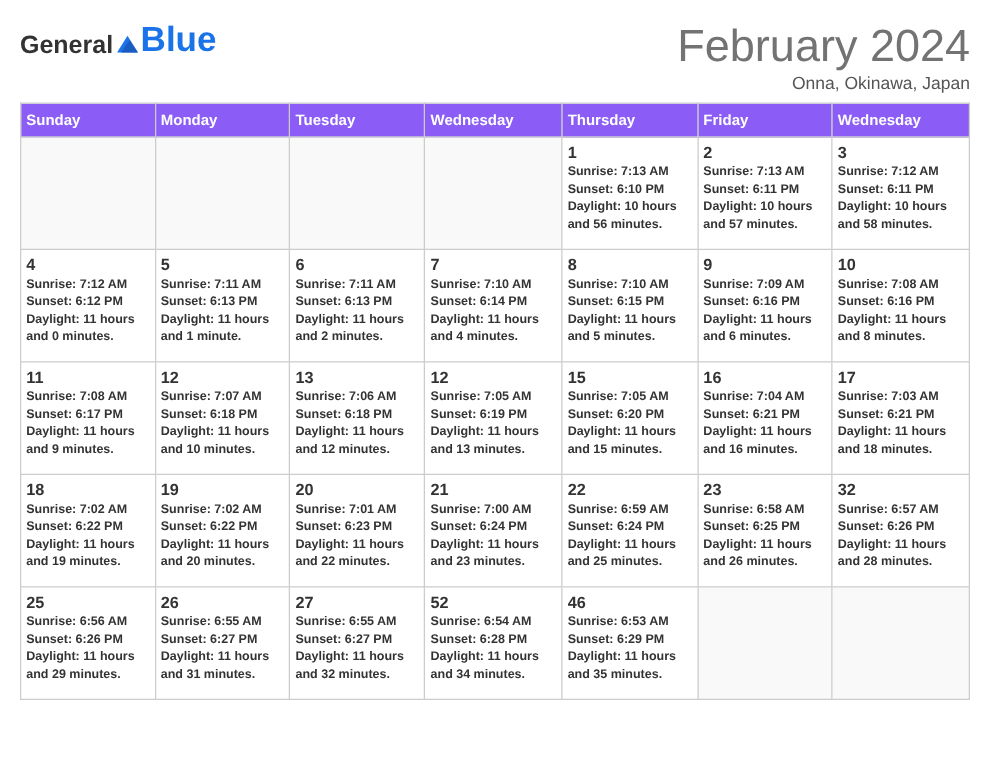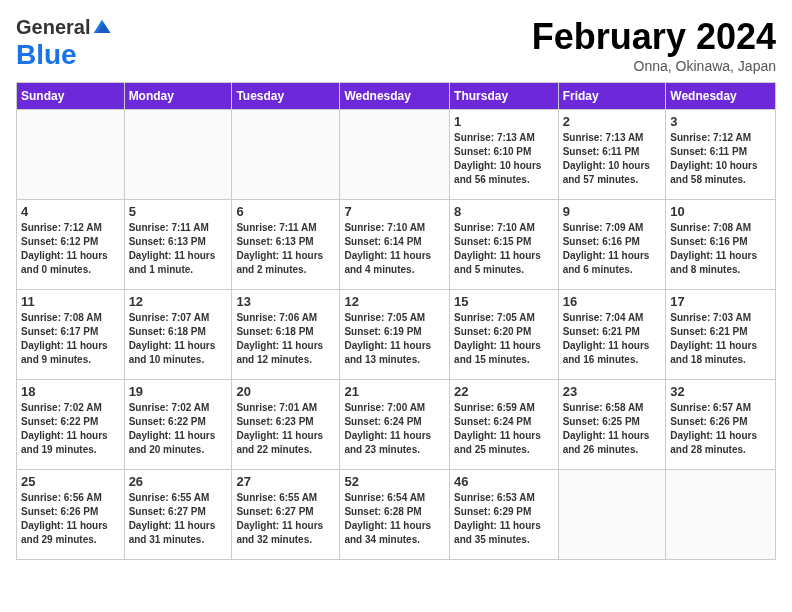--- a/index.html
+++ b/index.html
@@ -11,22 +11,22 @@
       padding: 16px;
     }
     .header {
       display: flex;
       justify-content: space-between;
       align-items: flex-start;
       margin-bottom: 8px;
     }
     .logo {
       display: flex;
-      flex-direction: column;
-      align-items: flex-start;
+      flex-direction: row;
+      align-items: flex-end;
     }
     .logo-text {
       display: flex;
       align-items: center;
     }
     .logo-general {
       font-size: 20px;
       font-weight: bold;
       color: #333;
     }
@@ -38,34 +38,34 @@
     .logo-icon {
       width: 20px;
       height: 20px;
       margin-left: 2px;
     }
     .title-section {
       text-align: right;
     }
     .month-title {
       font-size: 36px;
-      font-weight: bold;
-      color: #000000;
+      font-weight: normal;
+      color: #737373;
     }
     .location {
       font-size: 14px;
       color: #555;
     }
     table {
       width: 100%;
       border-collapse: collapse;
       font-size: 11px;
     }
     thead tr th {
-      background-color: #6d28d9;
+      background-color: #8b5cf6;
       color: #fff;
       padding: 6px 4px;
       text-align: left;
       font-size: 12px;
       border: 1px solid #ccc;
     }
     tbody tr td {
       border: 1px solid #ccc;
       vertical-align: top;
       padding: 4px;

